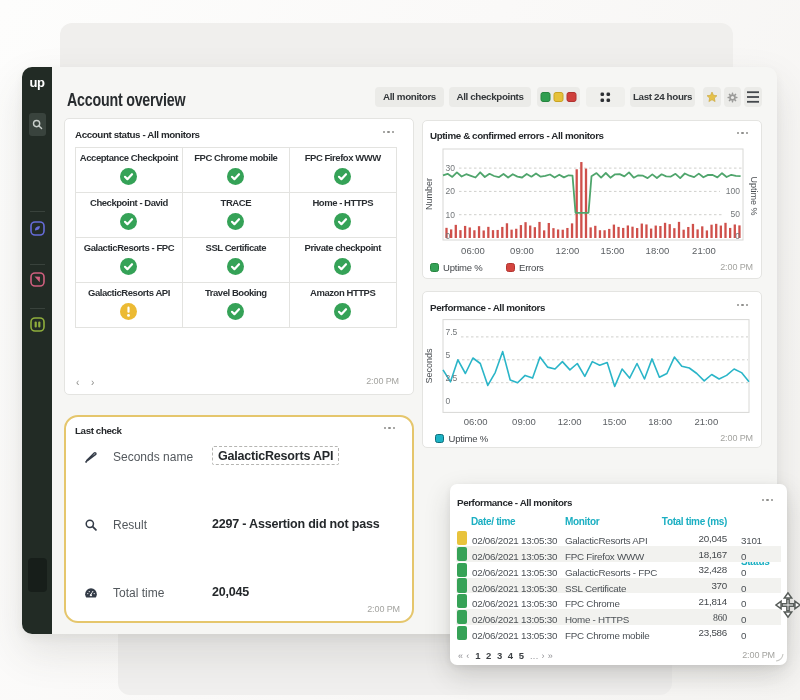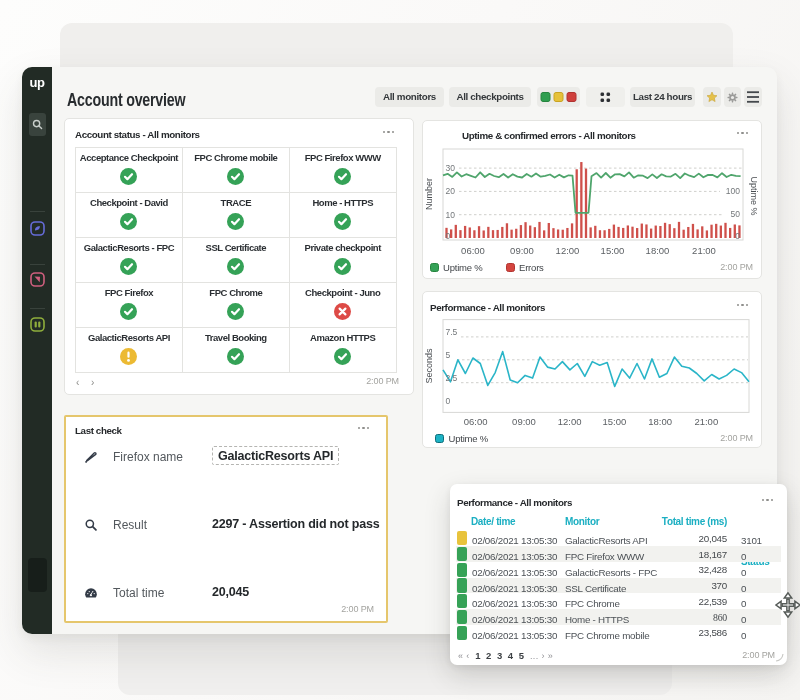--- a/index.html
+++ b/index.html
@@ -153,63 +153,49 @@
       <td><span class="cellname">SSL Certificate</span><svg width="17" height="17" viewBox="0 0 17 17">
               <circle cx="8.5" cy="8.5" r="8.5" fill="#35a257"></circle>
               <path d="M5 8.8l2.4 2.4 4.6-5" stroke="#fff" stroke-width="2.2" fill="none" stroke-linecap="round" stroke-linejoin="round"></path>
             </svg></td>
       <td><span class="cellname">Private checkpoint</span><svg width="17" height="17" viewBox="0 0 17 17">
               <circle cx="8.5" cy="8.5" r="8.5" fill="#35a257"></circle>
               <path d="M5 8.8l2.4 2.4 4.6-5" stroke="#fff" stroke-width="2.2" fill="none" stroke-linecap="round" stroke-linejoin="round"></path>
             </svg></td>
     </tr>
     <tr>
-      <td><span class="cellname">FPC Firefox</span><svg width="17" height="17" viewBox="0 0 17 17">
-              <circle cx="8.5" cy="8.5" r="8.5" fill="#35a257"></circle>
-              <path d="M5 8.8l2.4 2.4 4.6-5" stroke="#fff" stroke-width="2.2" fill="none" stroke-linecap="round" stroke-linejoin="round"></path>
-            </svg></td>
-      <td><span class="cellname">FPC Chrome</span><svg width="17" height="17" viewBox="0 0 17 17">
-              <circle cx="8.5" cy="8.5" r="8.5" fill="#35a257"></circle>
-              <path d="M5 8.8l2.4 2.4 4.6-5" stroke="#fff" stroke-width="2.2" fill="none" stroke-linecap="round" stroke-linejoin="round"></path>
-            </svg></td>
-      <td><span class="cellname">Checkpoint - Juno</span><svg width="17" height="17" viewBox="0 0 17 17">
-              <circle cx="8.5" cy="8.5" r="8.5" fill="#dd4a46"></circle>
-              <path d="M5.6 5.6l5.8 5.8M11.4 5.6l-5.8 5.8" stroke="#fff" stroke-width="2.2" stroke-linecap="round"></path>
-            </svg></td>
-    </tr>
-    <tr>
       <td><span class="cellname">GalacticResorts API</span><svg width="17" height="17" viewBox="0 0 17 17">
               <circle cx="8.5" cy="8.5" r="8.5" fill="#ecba33"></circle>
               <rect x="7.4" y="3.6" width="2.2" height="6.2" rx="1.1" fill="#fff"></rect>
               <circle cx="8.5" cy="12.4" r="1.4" fill="#fff"></circle>
             </svg></td>
       <td><span class="cellname">Travel Booking</span><svg width="17" height="17" viewBox="0 0 17 17">
               <circle cx="8.5" cy="8.5" r="8.5" fill="#35a257"></circle>
               <path d="M5 8.8l2.4 2.4 4.6-5" stroke="#fff" stroke-width="2.2" fill="none" stroke-linecap="round" stroke-linejoin="round"></path>
             </svg></td>
       <td><span class="cellname">Amazon HTTPS</span><svg width="17" height="17" viewBox="0 0 17 17">
               <circle cx="8.5" cy="8.5" r="8.5" fill="#35a257"></circle>
               <path d="M5 8.8l2.4 2.4 4.6-5" stroke="#fff" stroke-width="2.2" fill="none" stroke-linecap="round" stroke-linejoin="round"></path>
             </svg></td>
     </tr>
   </tbody>
     </table>
   <span class="pgarrow" style="left:11px;bottom:6px;">‹</span>
   <span class="pgarrow" style="left:26px;bottom:6px;">›</span>
   <div class="ptime" style="right:14px;bottom:8px;">2:00 PM</div>
 </div>
-<div class="panel" style="left:64px;top:415px;width:324px;height:208px;border:2px solid #e5c66c;border-radius:2px;">
+<div class="panel" style="left:64px;top:415px;width:350px;height:208px;border:2px solid #e5c66c;border-radius:14px;">
   <div class="ptitle" style="left:9px;top:8px;">Last check</div>
   <div class="dots" style="right:11px;top:10px;"><i></i><i></i><i></i></div>
   <div class="lcrow" style="top:23px;left:9px;">
     <svg class="lcicon" viewBox="0 0 24 24">
         <path d="M5.5 18.5l-1 .3.3-1L17.5 5a1.6 1.6 0 012.3 0l.2.2a1.6 1.6 0 010 2.3z" fill="none" stroke="#333b47" stroke-width="2.4"></path>
         <circle cx="3.6" cy="20.4" r="1.5" fill="#333b47"></circle>
       </svg>
-    <div class="lclabel">Firefox name</div>
+    <div class="lclabel">Seconds name</div>
     <div class="lcval" style="top:6px;"><span style="border:1px dashed #b5b5b2;border-radius:2px;padding:1.5px 5px;display:inline-block;">GalacticResorts API</span></div>
   </div>
   <div class="lcrow" style="top:91px;left:9px;">
     <svg class="lcicon" viewBox="0 0 24 24">
         <circle cx="10" cy="10" r="6.2" fill="none" stroke="#333b47" stroke-width="2.6"></circle>
         <line x1="14.8" y1="14.8" x2="20.5" y2="20.5" stroke="#333b47" stroke-width="3" stroke-linecap="round"></line>
       </svg>
     <div class="lclabel">Result</div>
     <div class="lcval">2297 - Assertion did not pass</div>
   </div>
@@ -222,21 +208,21 @@
         <circle cx="17.5" cy="13" r="1.1" fill="#fff"></circle>
         <path d="M11 15.5l2.8-4.2" stroke="#fff" stroke-width="1.6" stroke-linecap="round"></path>
         <circle cx="12" cy="16" r="1.7" fill="#fff"></circle>
       </svg>
     <div class="lclabel">Total time</div>
     <div class="lcval">20,045</div>
   </div>
   <div class="ptime" style="right:12px;bottom:7px;">2:00 PM</div>
 </div>
 <div class="panel" style="left:422px;top:120px;width:340px;height:159px;">
-  <div class="ptitle" style="left:7px;top:9px;margin-left:32px;">Uptime &amp; confirmed errors - All monitors</div>
+  <div class="ptitle" style="left:7px;top:9px;">Uptime &amp; confirmed errors - All monitors</div>
   <div class="dots" style="right:7px;top:11px;"><i></i><i></i><i></i></div>
   <svg style="position:absolute;left:0;top:0;" width="340" height="159" viewBox="0 0 340 159">
     <rect x="20" y="28" width="300" height="91" fill="#fff" stroke="#d8d8d5" stroke-width="1"></rect>
     <g stroke="#cfcfcc" stroke-width="1" stroke-dasharray="2.5,2.5">
       <line x1="36" y1="47.1" x2="319" y2="47.1"></line>
       <line x1="36" y1="70.4" x2="297" y2="70.4"></line>
       <line x1="36" y1="93.7" x2="299" y2="93.7"></line>
     </g>
     <g fill="#cf504b">
         <rect x="22.35" y="106.83" width="2.3" height="10.17"></rect>
@@ -394,21 +380,21 @@
       <div class="tsq" style="background:#36a257;"></div>
       <div class="tcell" style="left:16px;">02/06/2021 13:05:30</div>
       <div class="tcell" style="left:109px;">SSL Certificate</div>
       <div class="tnum" style="left:211px;">370</div>
       <div class="tcell" style="left:285px;">0</div>
     </div>
   <div class="trow" style="top:109.4px;">
       <div class="tsq" style="background:#36a257;"></div>
       <div class="tcell" style="left:16px;">02/06/2021 13:05:30</div>
       <div class="tcell" style="left:109px;">FPC Chrome</div>
-      <div class="tnum" style="left:211px;">22,539</div>
+      <div class="tnum" style="left:211px;">21,814</div>
       <div class="tcell" style="left:285px;">0</div>
     </div>
   <div class="trow alt" style="top:125.2px;">
       <div class="tsq" style="background:#36a257;"></div>
       <div class="tcell" style="left:16px;">02/06/2021 13:05:30</div>
       <div class="tcell" style="left:109px;">Home - HTTPS</div>
       <div class="tnum" style="left:211px;font-family:Liberation Serif, serif;">860</div>
       <div class="tcell" style="left:285px;">0</div>
     </div>
   <div class="trow" style="top:140.9px;">

